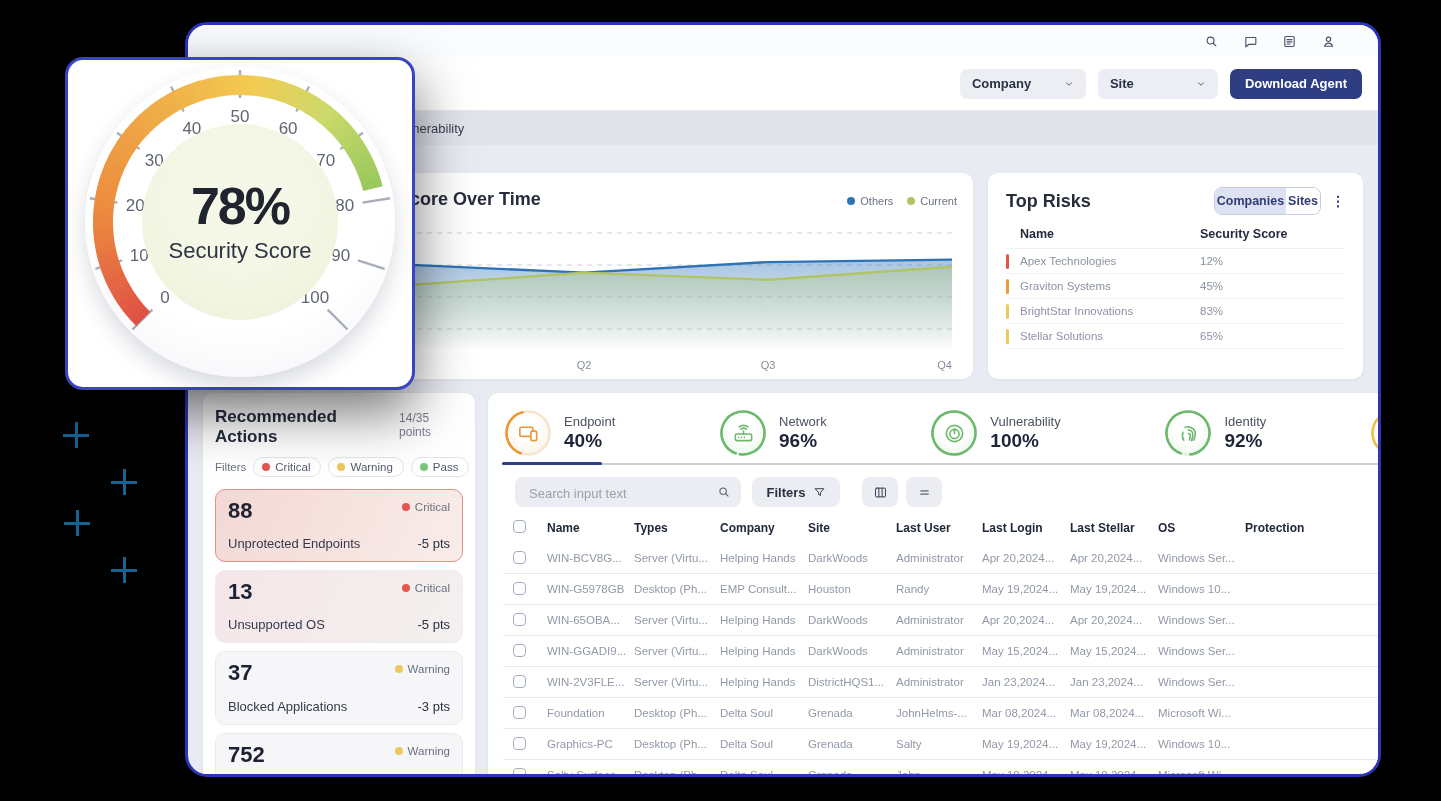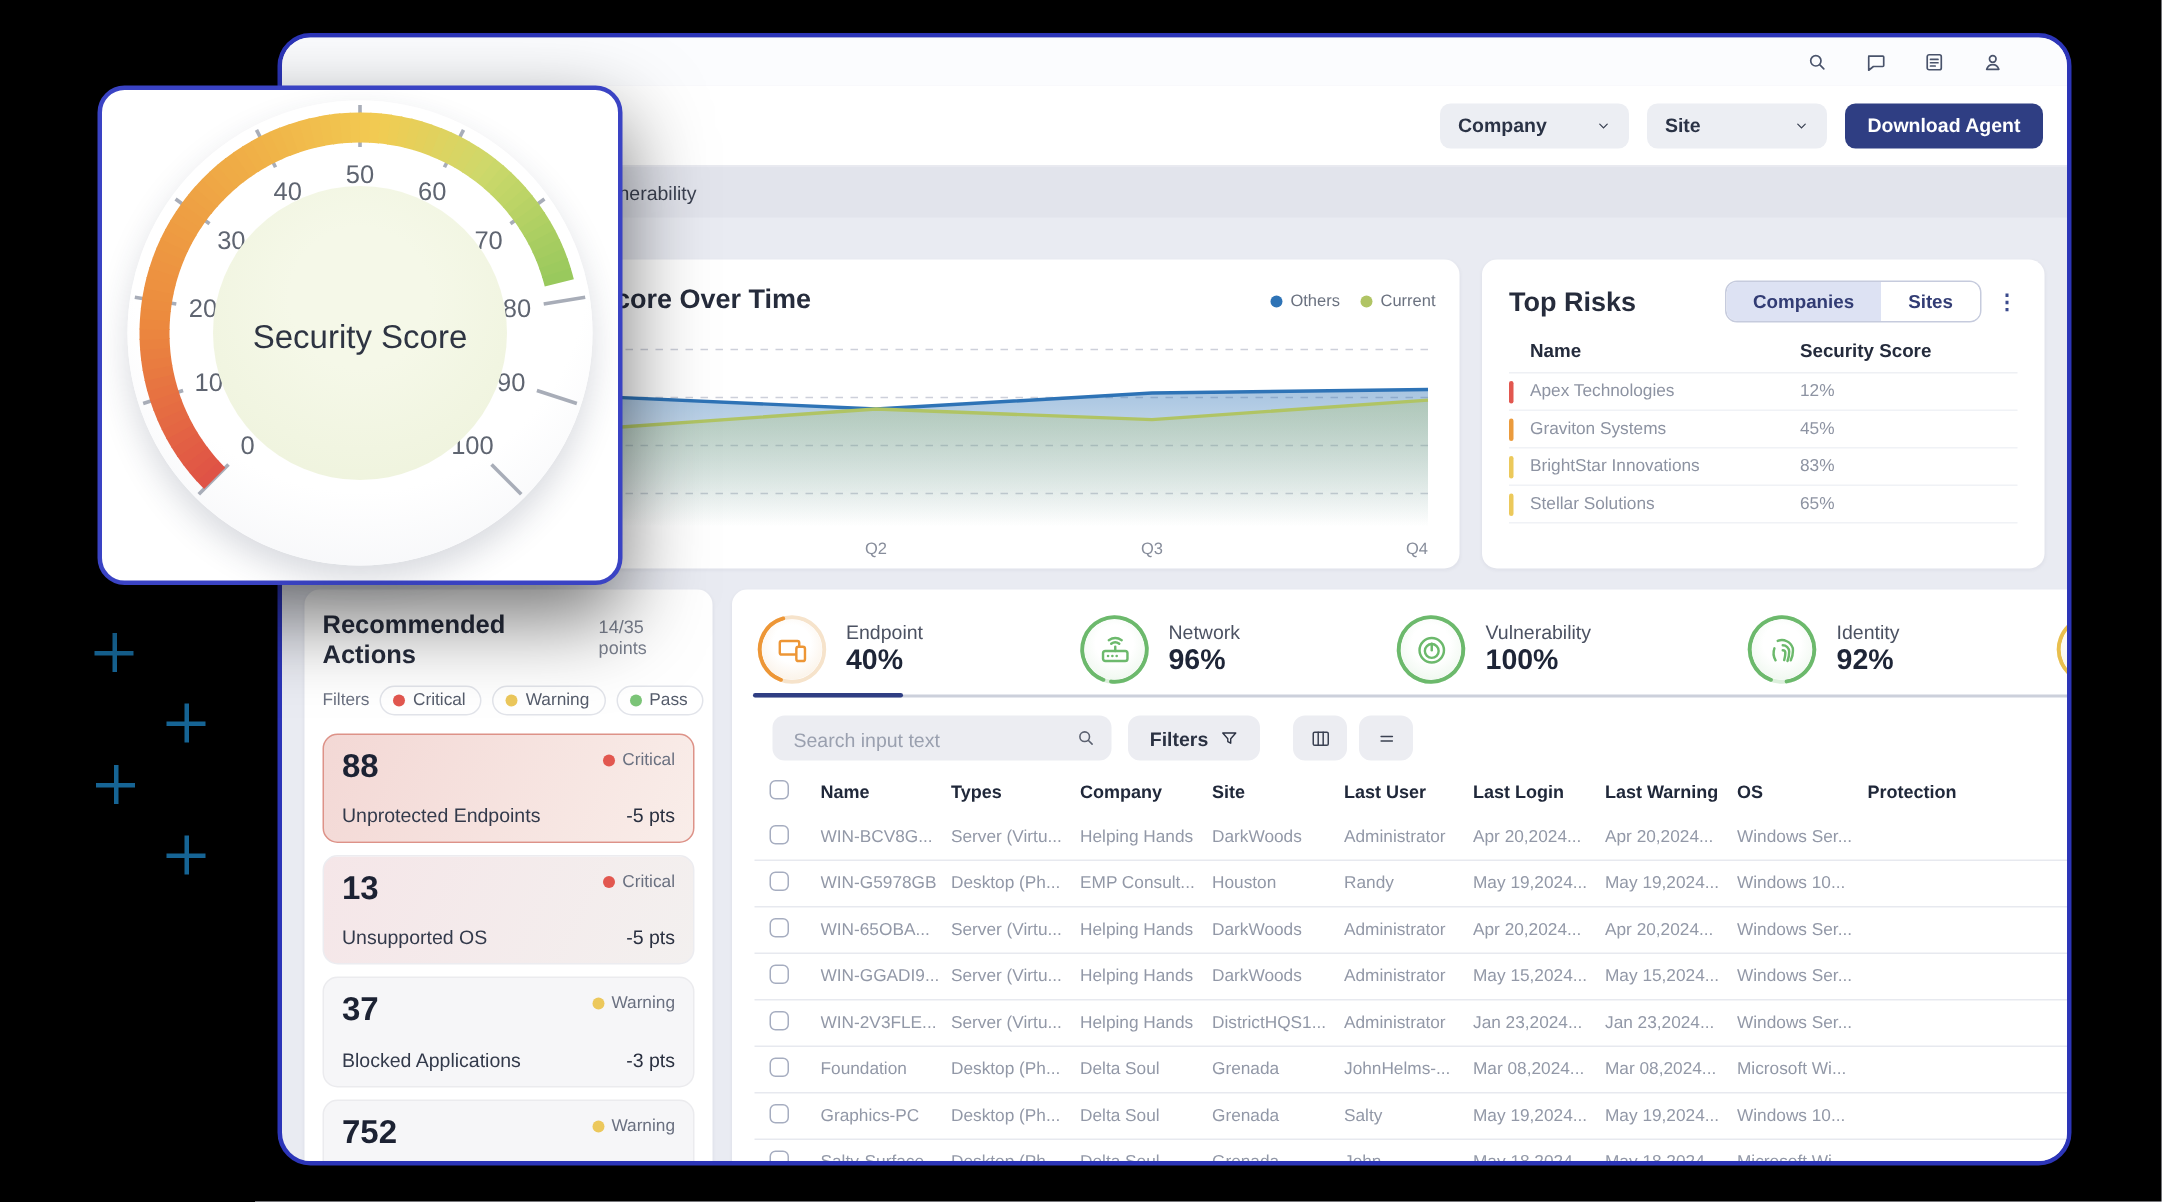--- a/index.html
+++ b/index.html
@@ -37,21 +37,21 @@
   .legend .lg{display:flex;align-items:center;gap:5px}
   .legend i{width:8px;height:8px;border-radius:50%;display:inline-block}
   #score-chart{position:absolute;left:16px;top:46px}
 
   
   #risks-panel{left:800px;top:148px;width:375px;height:206px;padding:14px 18px;box-sizing:border-box}
   .rp-head{display:flex;align-items:center;justify-content:space-between}
   .rp-ctrl{display:flex;align-items:center;gap:10px}
   .toggle{display:flex;border:1px solid #c6cbdd;border-radius:8px;overflow:hidden}
   .tg{font-family:"Liberation Sans",sans-serif;font-size:12.5px;font-weight:bold;color:#323c74;background:#fff;
-    border:none;padding:6px 18px;cursor:pointer}
+    border:none;padding:6px 2px;cursor:pointer}
   .tg.active{background:#dde2f3}
   .kebab{color:#3a4a8c;font-weight:bold;font-size:14px;cursor:pointer;line-height:1}
   .kebab::before{content:"\22EE"}
   .rhead{display:grid;grid-template-columns:14px 180px 1fr;margin-top:12px;font-size:12.5px;font-weight:bold;color:#242b3c;
     padding-bottom:7px;border-bottom:1px solid #eef0f4}
   #toprisks-rows .tr-row{display:grid;grid-template-columns:14px 180px 1fr;align-items:center;height:24px;border-bottom:1px solid #f0f2f6}
   .tr-bar{width:3px;height:15px;border-radius:2px}
   .tr-name,.tr-score{font-size:11.5px;color:#8d93a2;white-space:nowrap;overflow:hidden}
 
   
@@ -480,21 +480,21 @@
     </div>
 
     <div class="dgrid" id="device-head">
         <span><span class="checkbox"></span></span>
         <span class="hcell">Name</span>
         <span class="hcell">Types</span>
         <span class="hcell">Company</span>
         <span class="hcell">Site</span>
         <span class="hcell">Last User</span>
         <span class="hcell">Last Login</span>
-        <span class="hcell">Last Warning</span>
+        <span class="hcell">Last Stellar</span>
         <span class="hcell">OS</span>
         <span class="hcell">Protection</span>
         <span></span>
       </div>
     <div id="device-rows">
         <div class="drow dgrid">
           <span><span class="checkbox"></span></span>
           <span class="dcell">WIN-BCV8G...</span>
           <span class="dcell">Server (Virtu...</span>
           <span class="dcell">Helping Hands</span>
@@ -700,20 +700,21 @@
         <path d="M 259.8353282293677 68.47342043593106 A 137 137 0 0 1 263.8978678085232 74.38445220294139" stroke="rgb(180,209,100)" stroke-width="20" fill="none"></path>
         <path d="M 263.50560850745313 73.78387393425609 A 137 137 0 0 1 267.28519043312764 79.87971553734222" stroke="rgb(176,208,99)" stroke-width="20" fill="none"></path>
         <path d="M 266.9216576995402 79.26132604219904 A 137 137 0 0 1 270.4098903546764 85.52844318857888" stroke="rgb(172,207,98)" stroke-width="20" fill="none"></path>
         <path d="M 270.075891322151 84.89361544630142 A 137 137 0 0 1 273.2650299579307 91.31809356865375" stroke="rgb(168,205,97)" stroke-width="20" fill="none"></path>
         <path d="M 272.9613061878447 90.668237055585 A 137 137 0 0 1 275.8442701189693 97.23581220586999" stroke="rgb(165,204,96)" stroke-width="20" fill="none"></path>
         <path d="M 275.5714959540463 96.57236976598273 A 137 137 0 0 1 278.14188427962847 103.26846028497343" stroke="rgb(161,203,95)" stroke-width="20" fill="none"></path>
         <path d="M 277.90066534672894 102.59290492639518 A 137 137 0 0 1 280.15277116189327 109.40264381860742" stroke="rgb(157,202,94)" stroke-width="20" fill="none"></path>
         <path d="M 279.9436430273712 108.71647544317419 A 137 137 0 0 1 281.87246609401035 115.62474338531501" stroke="rgb(153,201,93)" stroke-width="20" fill="none"></path>
       </svg>
     <div class="gauge-center">
+      <div class="gauge-value">78%</div>
       <div class="gauge-label">Security Score</div>
     </div>
   </div>
 </div>
 
 <div class="plus" style="left:63px;top:422px"></div>
 <div class="plus" style="left:111px;top:469px"></div>
 <div class="plus" style="left:64px;top:510px"></div>
 <div class="plus" style="left:111px;top:557px"></div>
 

